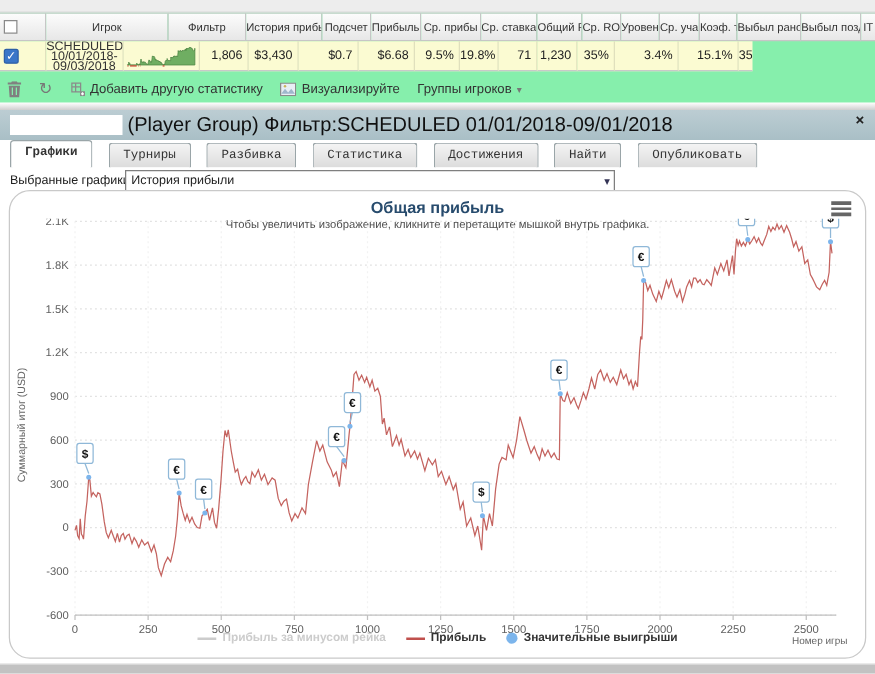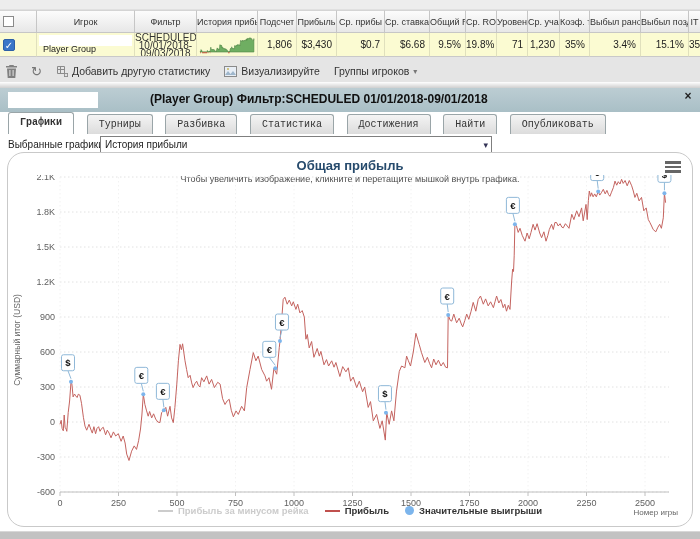--- a/index.html
+++ b/index.html
@@ -1,19 +1,19 @@
 <!DOCTYPE html>
 <html><head>
 <meta charset="utf-8">
 <style>
   * { margin:0; padding:0; box-sizing:border-box; }
   html,body { width:700px; height:539px; overflow:hidden; background:#fff;
     font-family:"Liberation Sans","DejaVu Sans",sans-serif; }
   .abs { position:absolute; }
-  #screen { position:relative; width:700px; height:434px; background:#e5e5e5; }
+  #screen { position:relative; width:700px; height:434px; background:#86efac; }
 
   
   #top-strip { left:0; top:0; width:700px; height:10px; background:#ededed; border-bottom:1px solid #e0e0e0; }
 
   
   #grid { left:0; top:10px; width:700px; }
   .trow { display:flex; width:700px; }
   .hc { height:23px; line-height:22px; font-size:9px; color:#333; text-align:center;
         background:linear-gradient(#fcfcfc,#e7e7e7); border-right:1px solid #c6c6c6;
         border-bottom:1px solid #c6c6c6; border-top:1px solid #d4d4d4;
@@ -39,21 +39,21 @@
              font-size:10.5px; color:#333; }
   .tbtn { display:flex; align-items:center; gap:4px; margin-right:14px; cursor:default; }
   .ticon { color:#777; display:inline-block; }
   #divider { left:0; top:82px; width:700px; height:6px; background:linear-gradient(#ffffff,#cfcfcf); }
 
   
   #panel { left:0; top:88px; width:700px; height:443px; background:#fff; }
   #panel-header { position:absolute; left:0; top:0; width:700px; height:24px;
     background:linear-gradient(#bccdd3,#a9bfc6); }
   #panel-redact { position:absolute; left:8px; top:4px; width:90px; height:16px; background:#fff; }
-  #panel-title { position:absolute; left:102px; top:4px; font-size:12px; font-weight:bold; color:#101010; white-space:nowrap;margin-left:48px; }
+  #panel-title { position:absolute; left:102px; top:4px; font-size:16px; font-weight:normal; color:#101010; white-space:nowrap; }
   #panel-close { position:absolute; right:5px; top:1px; font-size:12px; font-weight:bold; color:#222; width:14px; text-align:center; }
 
   
   #tabbar { position:absolute; left:0; top:24px; width:700px; height:22px; padding-left:8px;font-family:Liberation Mono, monospace; }
   .tab { display:inline-block; margin-right:3px; padding:0 11px; height:20px; line-height:19px;
     font-size:10px; color:#333; background:linear-gradient(#f4f4f4,#dcdcdc);
     border:1px solid #9aa5a8; border-bottom:none; border-radius:3px 3px 0 0; vertical-align:bottom; }
   .tab.active { background:#fff; font-weight:bold; height:22px; }
 
   
@@ -106,24 +106,20 @@
       <div class="hc c11">Ср. учас</div>
       <div class="hc c12">Коэф. т</div>
       <div class="hc c13">Выбыл рано</div>
       <div class="hc c14">Выбыл позд</div>
       <div class="hc c15">IT</div>
     </div>
     <div class="trow">
       <div class="dc c0">
           <div class="cb-checked">✓</div>
         </div>
-      <div class="dc c1">
-        <div id="player-redact"></div>
-        <div id="player-name">Player Group</div>
-      </div>
       <div class="dc c2 filter-cell">
         <div>SCHEDULED</div>
         <div>10/01/2018-</div>
         <div>09/03/2018</div>
       </div>
       <div class="dc c3">
         <div id="spark-wrap"><svg id="sparkline" width="57" height="20">
               <path d="M1,17 L1.0,17.0 L1.1,16.9 L1.2,17.0 L1.3,17.0 L1.4,16.6 L1.5,17.0 L1.5,17.0 L1.6,17.0 L1.7,16.5 L1.9,15.8 L2.0,14.6 L2.1,14.8 L2.2,15.5 L2.3,15.4 L2.4,15.5 L2.5,15.6 L2.6,15.4 L2.8,15.4 L2.9,15.9 L3.1,16.7 L3.2,17.0 L3.4,17.0 L3.6,17.0 L3.7,17.0 L3.9,17.0 L4.0,17.0 L4.2,17.0 L4.3,17.0 L4.4,17.0 L4.6,17.0 L4.7,17.0 L4.9,17.0 L5.1,17.0 L5.2,17.0 L5.4,17.0 L5.5,17.0 L5.8,17.0 L6.0,17.0 L6.2,17.0 L6.4,17.0 L6.6,17.0 L6.8,17.0 L6.9,17.0 L7.1,17.0 L7.4,17.0 L7.6,17.0 L7.8,17.0 L8.0,17.0 L8.2,17.0 L8.3,16.6 L8.4,15.4 L8.6,16.0 L8.7,16.4 L8.9,16.7 L9.0,16.4 L9.2,16.8 L9.3,16.5 L9.5,16.8 L9.7,17.0 L9.9,17.0 L10.0,16.5 L10.3,16.3 L10.4,16.1 L10.6,16.7 L10.8,16.1 L10.9,16.8 L11.1,17.0 L11.2,16.1 L11.4,14.8 L11.5,13.4 L11.7,12.5 L11.8,12.8 L11.9,12.4 L12.1,13.4 L12.3,13.9 L12.4,14.4 L12.6,14.3 L12.7,14.7 L12.9,15.0 L13.0,14.8 L13.2,14.6 L13.3,14.9 L13.5,15.0 L13.6,14.4 L13.8,14.6 L14.1,14.3 L14.3,14.8 L14.5,14.5 L14.8,15.0 L15.0,14.7 L15.3,14.8 L15.5,15.6 L15.7,16.0 L15.9,15.8 L16.1,15.7 L16.3,16.3 L16.4,16.7 L16.7,16.4 L16.9,16.6 L17.2,16.1 L17.4,16.4 L17.6,15.0 L17.9,13.9 L18.2,12.9 L18.4,13.4 L18.6,13.1 L19.0,13.9 L19.3,14.3 L19.4,14.6 L19.6,14.4 L19.8,15.1 L20.0,13.9 L20.3,14.2 L20.5,12.6 L20.6,12.3 L20.7,11.1 L20.9,9.8 L21.0,9.7 L21.2,10.1 L21.4,9.9 L21.6,10.2 L21.8,10.0 L22.0,10.4 L22.2,10.1 L22.4,10.6 L22.6,10.5 L22.8,10.9 L22.9,12.2 L23.0,11.9 L23.2,12.7 L23.4,12.3 L23.6,13.2 L23.9,12.7 L24.1,13.1 L24.2,12.9 L24.5,13.7 L24.7,13.4 L24.9,13.7 L25.2,13.4 L25.4,13.8 L25.6,13.5 L25.9,14.3 L26.2,13.8 L26.5,14.1 L26.7,13.8 L26.9,14.6 L27.1,14.4 L27.4,15.0 L27.6,14.6 L27.9,15.2 L28.1,15.0 L28.4,16.1 L28.6,15.8 L28.9,16.9 L29.2,16.6 L29.5,17.0 L29.7,16.9 L30.0,17.0 L30.1,16.5 L30.3,17.0 L30.5,16.4 L30.7,16.9 L31.0,15.2 L31.2,14.0 L31.4,13.7 L31.7,13.8 L31.9,13.1 L32.0,13.4 L32.2,13.7 L32.5,12.9 L32.7,11.8 L33.0,12.5 L33.2,12.9 L33.5,13.5 L33.7,13.2 L33.9,13.6 L34.1,13.8 L34.3,13.3 L34.5,13.7 L34.7,13.4 L34.9,13.7 L35.1,13.5 L35.3,13.8 L35.5,13.8 L35.6,10.7 L35.8,11.1 L35.9,11.1 L36.1,10.7 L36.3,11.2 L36.5,10.9 L36.7,11.3 L36.9,11.4 L37.0,11.1 L37.2,10.7 L37.4,11.0 L37.6,10.5 L37.8,10.0 L38.0,10.5 L38.2,9.8 L38.4,9.6 L38.7,10.1 L38.9,9.8 L39.1,10.2 L39.3,10.0 L39.6,10.3 L39.7,10.0 L39.9,9.6 L40.1,10.0 L40.3,9.8 L40.5,10.3 L40.6,10.1 L40.8,10.5 L40.9,10.2 L41.1,10.4 L41.2,8.8 L41.3,8.1 L41.4,8.2 L41.4,7.3 L41.5,5.5 L41.6,5.5 L41.8,5.9 L42.0,5.7 L42.1,6.1 L42.4,6.4 L42.6,6.0 L42.8,6.3 L42.9,5.9 L43.1,5.4 L43.3,5.8 L43.5,5.4 L43.7,6.0 L43.9,6.2 L44.1,5.9 L44.3,6.4 L44.4,6.1 L44.6,5.8 L44.8,5.4 L44.9,5.8 L45.1,5.3 L45.2,5.3 L45.4,5.5 L45.5,5.4 L45.7,5.6 L45.8,5.6 L46.0,5.4 L46.2,5.5 L46.3,5.7 L46.6,4.9 L46.8,5.2 L47.0,4.7 L47.2,5.0 L47.4,4.5 L47.6,5.2 L47.8,4.3 L47.9,5.2 L48.0,4.0 L48.1,3.5 L48.2,3.8 L48.3,3.6 L48.5,3.8 L48.6,3.7 L48.8,3.8 L48.9,3.5 L49.1,3.7 L49.2,3.6 L49.4,3.4 L49.5,3.7 L49.7,3.5 L49.8,3.7 L50.0,3.8 L50.1,3.6 L50.3,3.3 L50.4,2.9 L50.6,3.2 L50.7,3.0 L50.9,3.1 L51.0,2.8 L51.1,3.1 L51.3,2.9 L51.5,3.2 L51.7,2.9 L51.9,3.2 L52.0,3.5 L52.2,3.9 L52.4,3.6 L52.6,4.1 L52.8,3.9 L53.0,4.7 L53.2,4.5 L53.4,5.2 L53.5,5.3 L53.7,5.5 L53.8,5.8 L54.0,5.9 L54.2,5.6 L54.4,5.4 L54.5,5.7 L54.7,5.1 L54.8,3.6 L54.9,4.2 L54.9,17 Z" fill="#6fae62" stroke="#4d8544" stroke-width="0.6"></path>
               <line x1="1" x2="1.1041666666666667" y1="17.6" y2="17.6" stroke="#cc4433" stroke-width="1.4"></line>
               <line x1="1.1041666666666667" x2="1.1875" y1="17.6" y2="17.6" stroke="#cc4433" stroke-width="1.4"></line>

